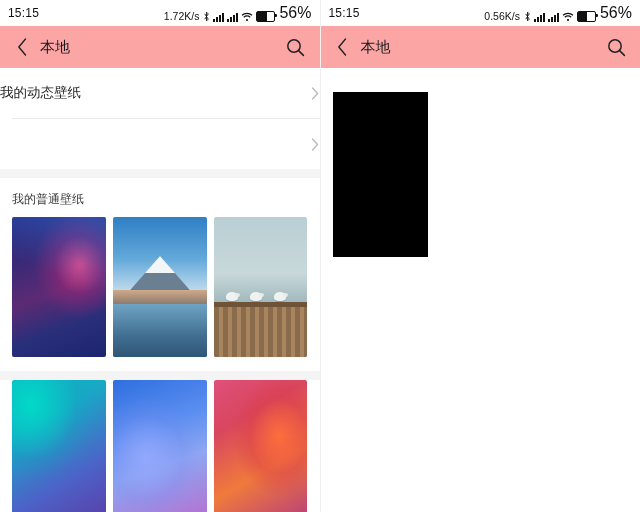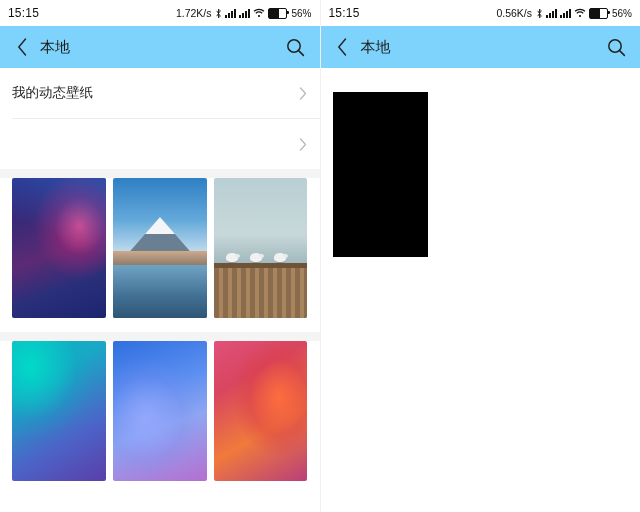--- a/index.html
+++ b/index.html
@@ -40,29 +40,29 @@
     color: #111;
     box-sizing: border-box;
   }
   .sb-time {
     font-size: 12px;
     letter-spacing: 0.2px;
   }
   .sb-spacer { flex: 1; }
   .sb-right {
     display: flex;
-    align-items: center;
+    align-items: flex-end;
     gap: 3px;
   }
   .sb-rate {
     font-size: 10.5px;
     margin-right: 1px;
   }
   .sb-battery-text {
-    font-size: 10px;
+    font-size: 16px;
     margin-left: 1px;
   }
   .ico { display: inline-flex; align-items: center; }
 
   
   .bars {
     display: inline-flex;
     align-items: flex-end;
     gap: 1px;
     height: 10px;
@@ -103,21 +103,21 @@
     width: 56%;
   }
 
   
   .actionbar {
     height: 42px;
     display: flex;
     align-items: center;
     padding: 0 12px;
     box-sizing: border-box;
-    background: #7dd3fc;
+    background: #fca5a5;
   }
   .back-arrow {
     width: 20px;
     height: 20px;
     display: inline-flex;
     align-items: center;
     justify-content: center;
     cursor: pointer;
   }
   .title {
@@ -134,21 +134,21 @@
     align-items: center;
     justify-content: center;
     cursor: pointer;
   }
 
   
   .list-row {
     height: 50px;
     display: flex;
     align-items: center;
-    padding: 0 12px;
+    padding: 0 0;
     box-sizing: border-box;
     background: #fff;
     cursor: pointer;
   }
   .list-row .label {
     font-size: 13.5px;
     color: #1e1e1e;
   }
   .list-row .grow { flex: 1; }
   .chev {
@@ -383,20 +383,21 @@
       <span class="grow"></span>
       <span class="chev">
         <svg width="8" height="13" viewBox="0 0 8 13">
             <path d="M1.5 1 L6.5 6.5 L1.5 12" fill="none" stroke="#b9b9b9" stroke-width="1.3" stroke-linecap="round" stroke-linejoin="round"></path>
           </svg>
       </span>
     </div>
 
     <div class="gap"></div>
 
+    <div class="section-title">我的普通壁纸</div>
     <div class="thumb-grid">
       <div class="thumb wp-gradient-purple"></div>
       <div class="thumb wp-mountain">
         <div class="mtn"></div>
         <div class="snow"></div>
         <div class="shore"></div>
         <div class="water"></div>
       </div>
       <div class="thumb wp-birds">
         <div class="rail-top"></div>

